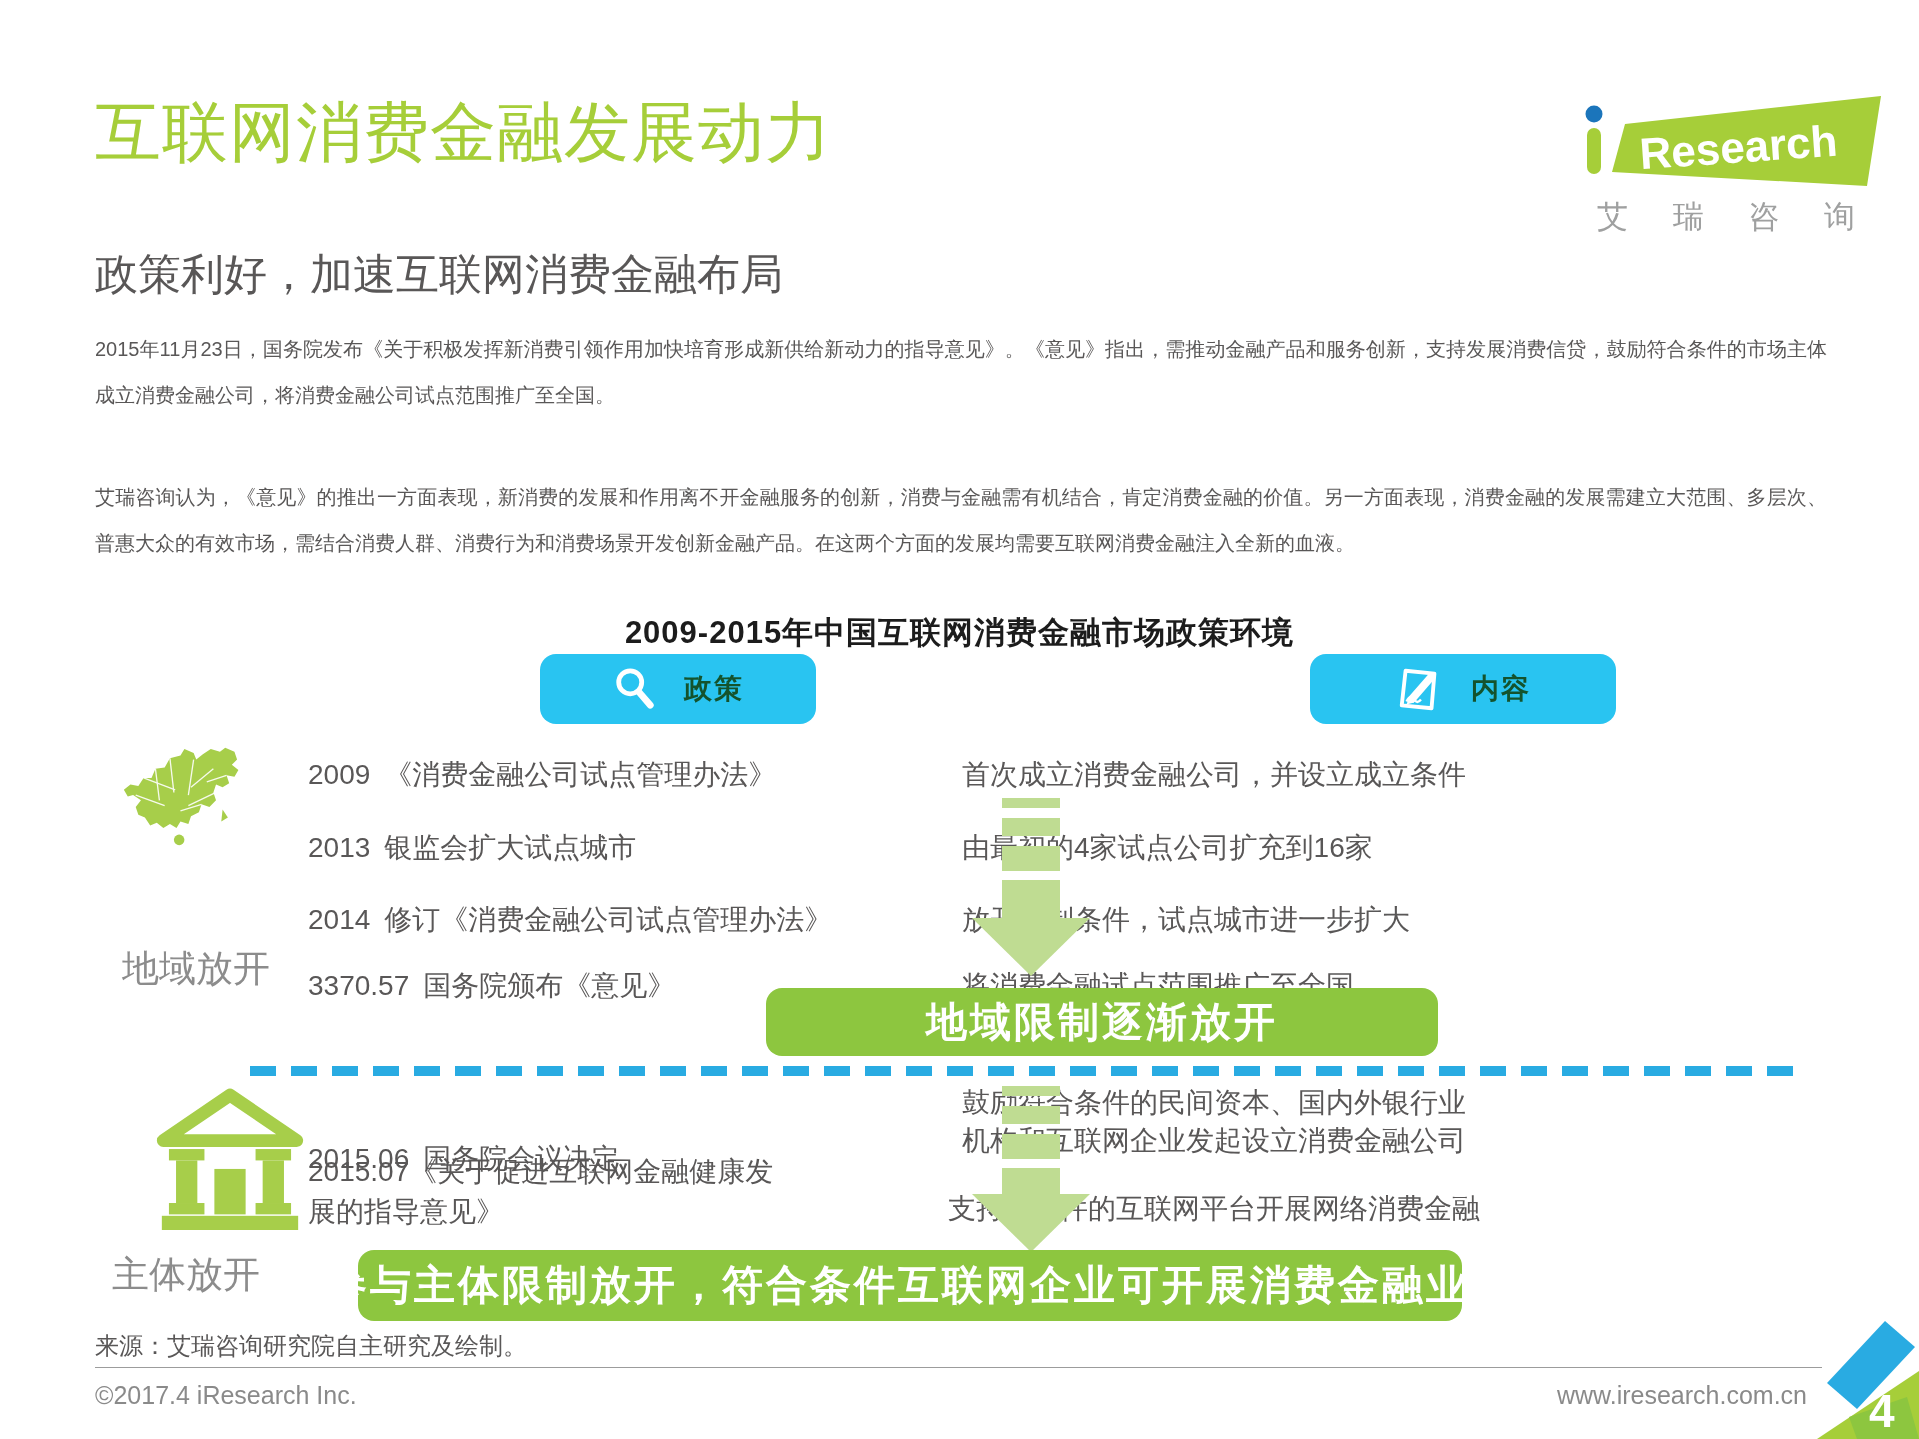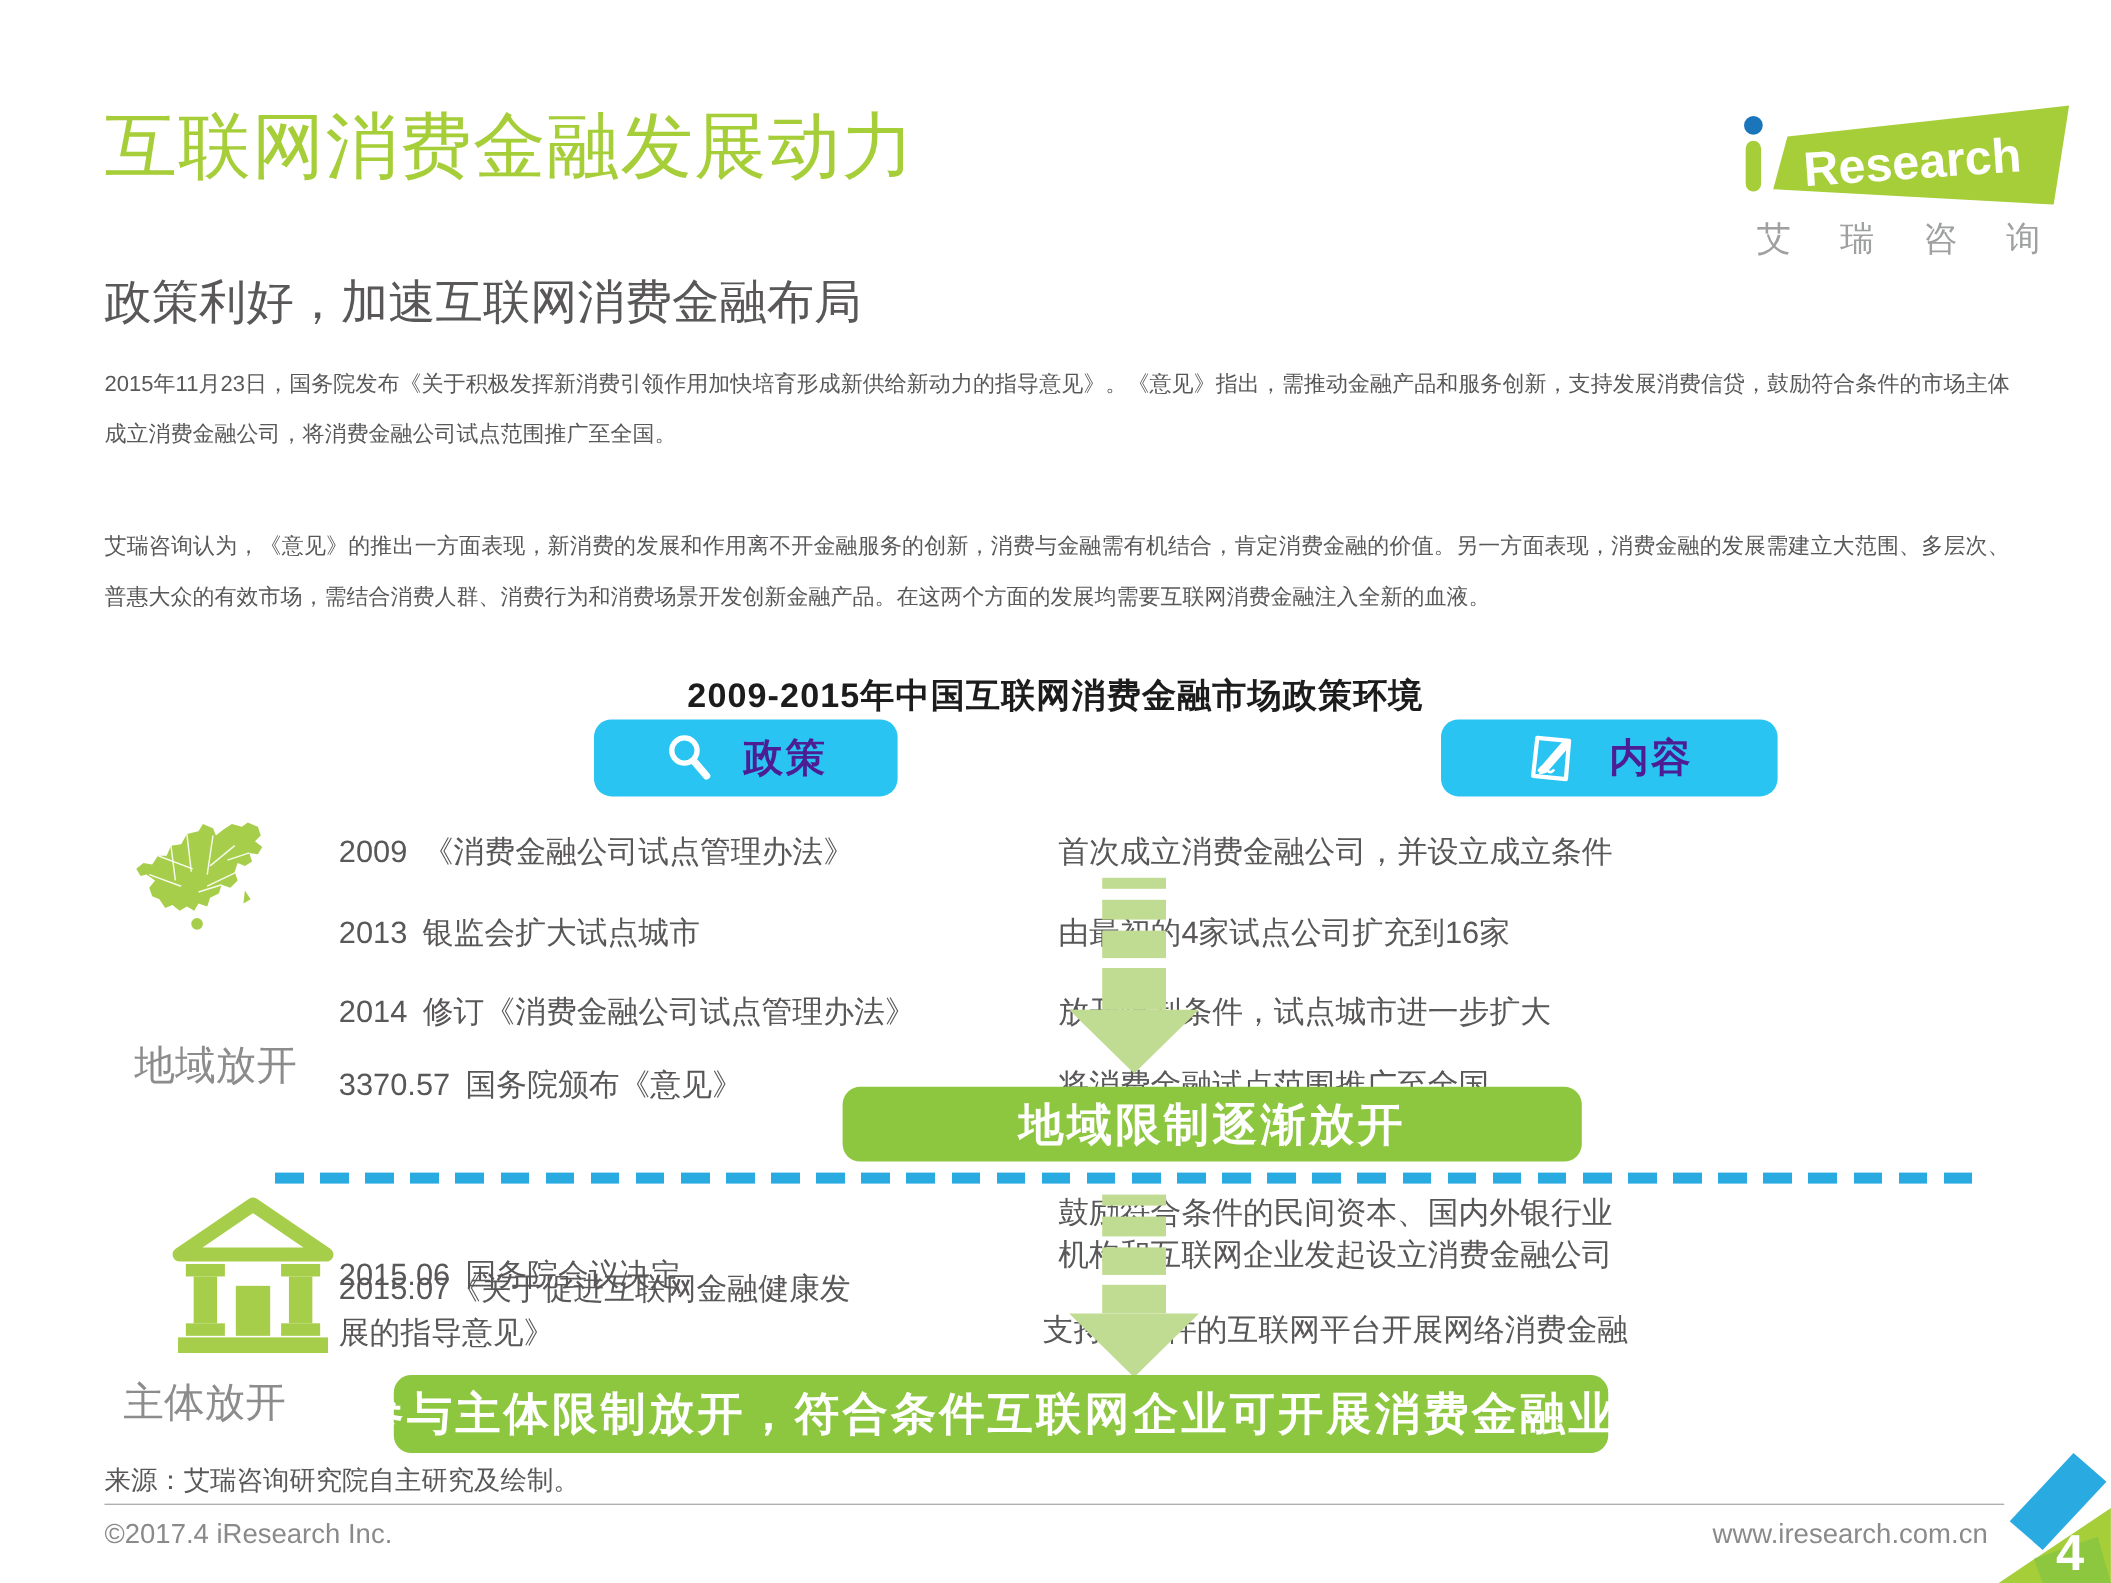--- a/index.html
+++ b/index.html
@@ -19,21 +19,21 @@
   .para{left:95px;width:1732px;font-size:20px;line-height:46px;text-align:justify;color:var(--text_gray,#595757);}
   .p1{top:326px;}
   .p2{top:474px;}
 
   .fig-title{left:0;top:612px;width:1919px;text-align:center;font-size:31px;font-weight:700;color:#1c1c1c;letter-spacing:1px;}
 
   
   .pill{height:70px;border-radius:16px;background:var(--button_blue,#29C4F1);display:flex;align-items:center;justify-content:center;gap:26px;}
   .pill-policy{left:540px;top:654px;width:276px;}
   .pill-content{left:1310px;top:654px;width:306px;}
-  .pill-label{color:#4c1d95;font-size:36px;font-weight:700;letter-spacing:2px;}
+  .pill-label{color:#14532d;font-size:28px;font-weight:700;letter-spacing:2px;}
 
   
   .rowL{left:308px;font-size:28px;color:var(--text_gray,#595757);white-space:nowrap;}
   .rowR{left:962px;font-size:28px;color:var(--text_gray,#595757);white-space:nowrap;}
   .yr{margin-right:14px;}
   .wrapblock{white-space:normal;line-height:40px;}
 
   .side-label{font-size:37px;font-weight:400;color:var(--label_gray,#8C8C8C);white-space:nowrap;}
 
   

